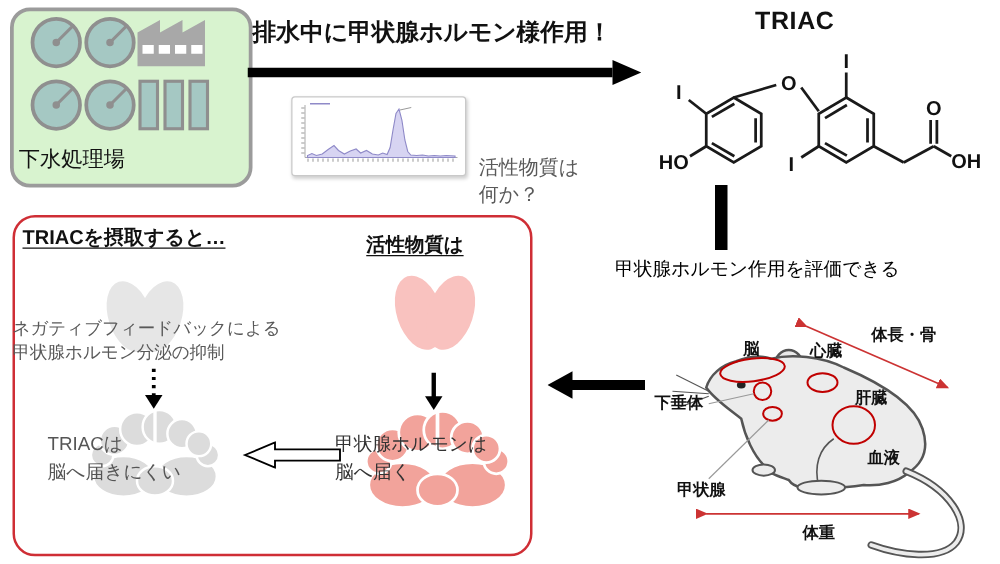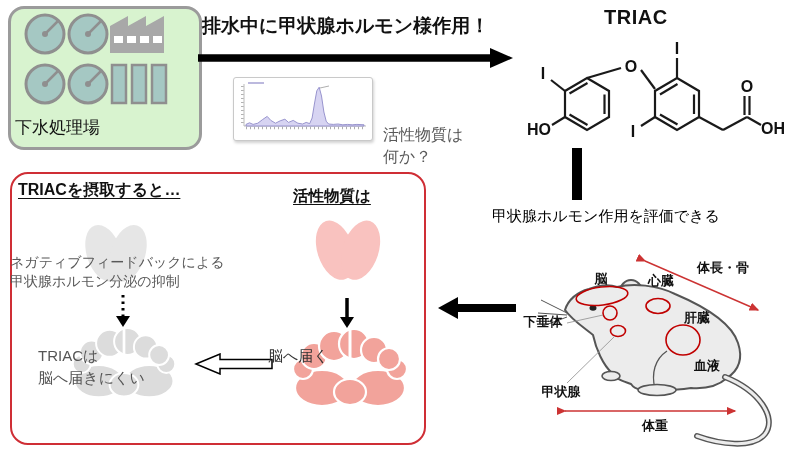--- a/index.html
+++ b/index.html
@@ -251,16 +251,17 @@
       <use href="#thyroid-shape"></use>
     </svg>
   <svg class="abs" style="left:338px;top:298px" width="18" height="32" viewBox="0 0 18 32">
     <line x1="9" y1="0" x2="9" y2="20" stroke="#000" stroke-width="3.5"></line>
     <polygon points="2,19 16,19 9,30" fill="#000"></polygon>
   </svg>
   <svg class="abs" style="left:288px;top:325px;color:#f2a39b" width="124" height="88" viewBox="0 0 120 88">
       <use href="#brain-shape"></use>
     </svg>
   <div class="abs ctr" id="pink-brain-text">
+    <div>甲状腺ホルモンは</div>
     <div>脳へ届く</div>
   </div>
 
 </div>
 
 </body></html>

